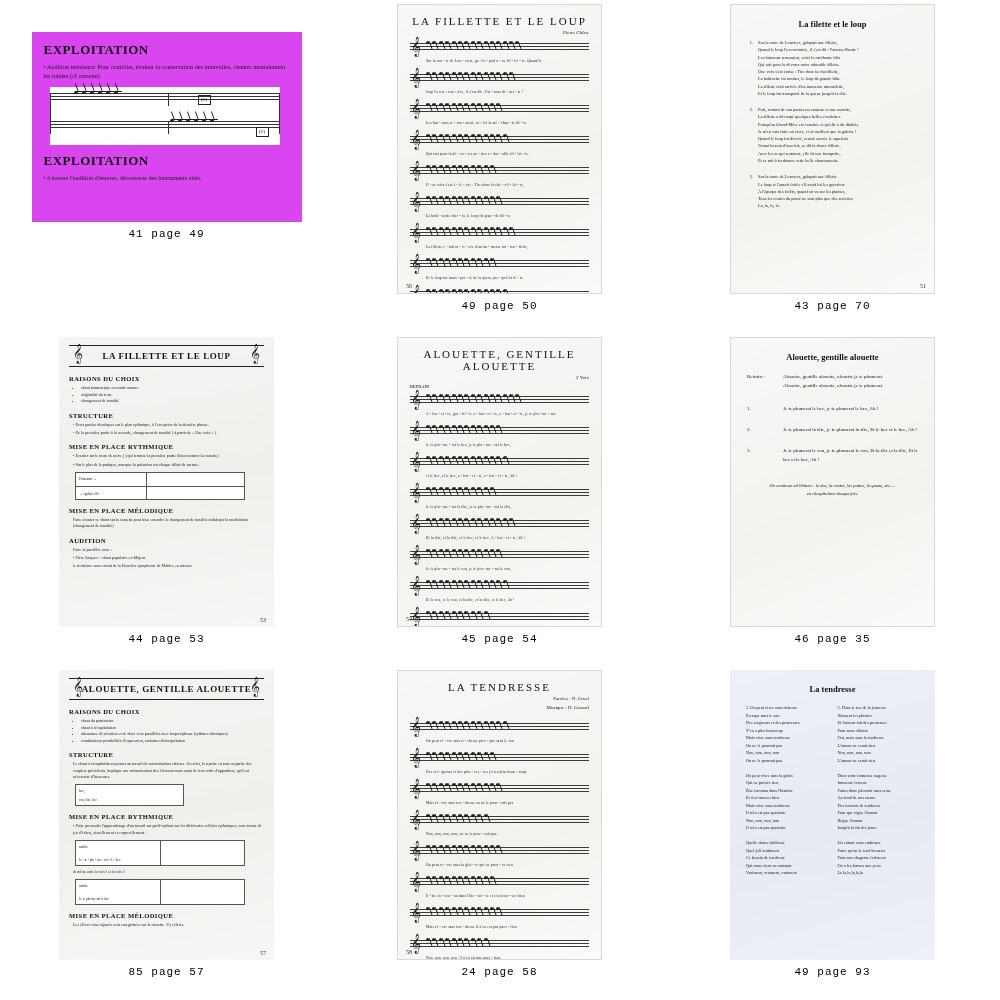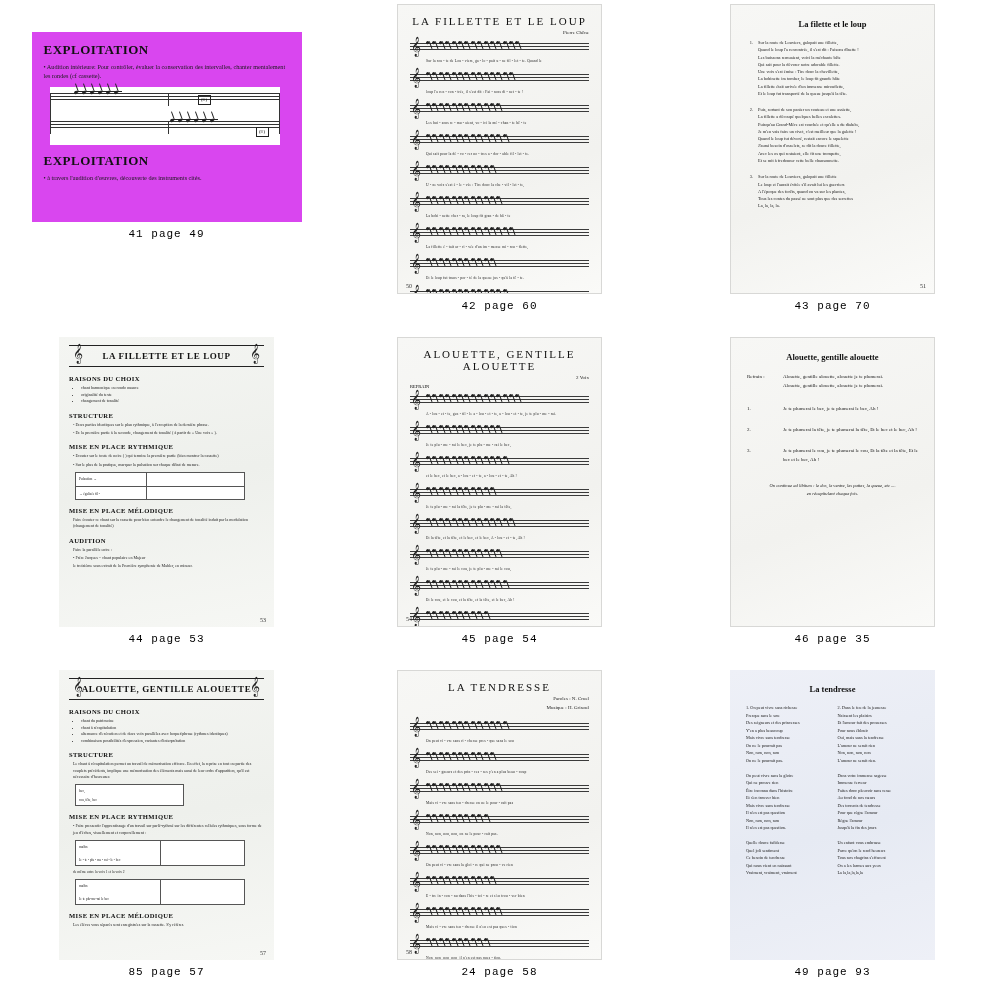--- a/index.html
+++ b/index.html
@@ -627,21 +627,21 @@
             <div class="nt"></div>
             <div class="nt"></div>
             <div class="nt"></div>
           <div class="nt"></div>
         </div>
 
       </div>
 
       <div class="pagenum left">50</div>
     </div>
-    <div class="caption">42  page 60</div>
+    <div class="caption">49  page 50</div>
   </div>
 
   <div class="cell">
     <div class="thumb textpage scan scan-grey">
       <h3>La filette et le loup</h3>
       <div class="verse">
         <div class="num">1.</div>
         <div class="lines">Sur la route de Louviers, galopait une fillette,
 Quand le loup l'a rencontrée, il s'est dit : Faisons dînette !
 Les buissons remuaient, voici la méchante bête

